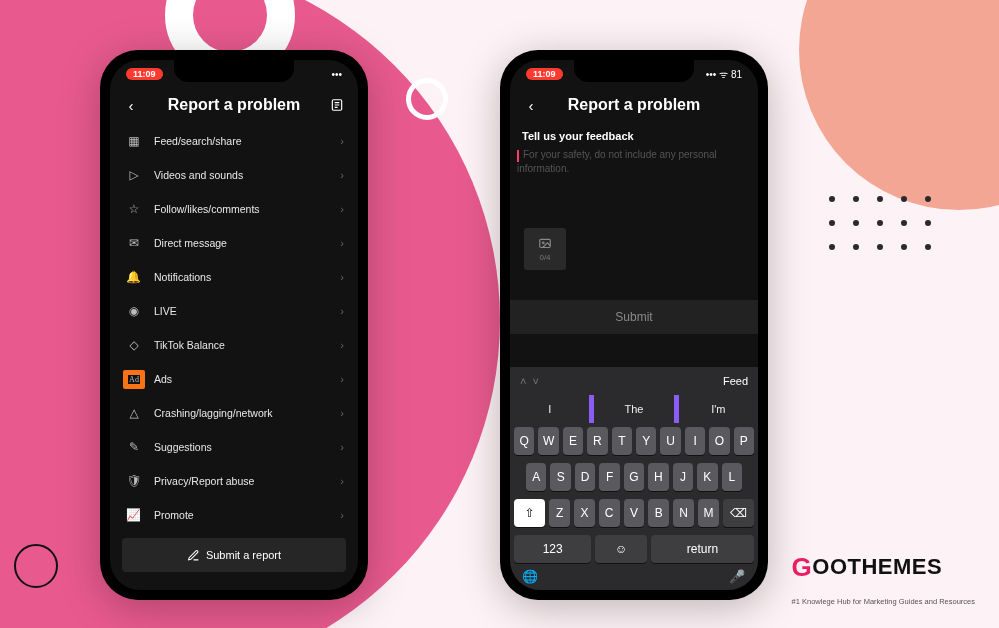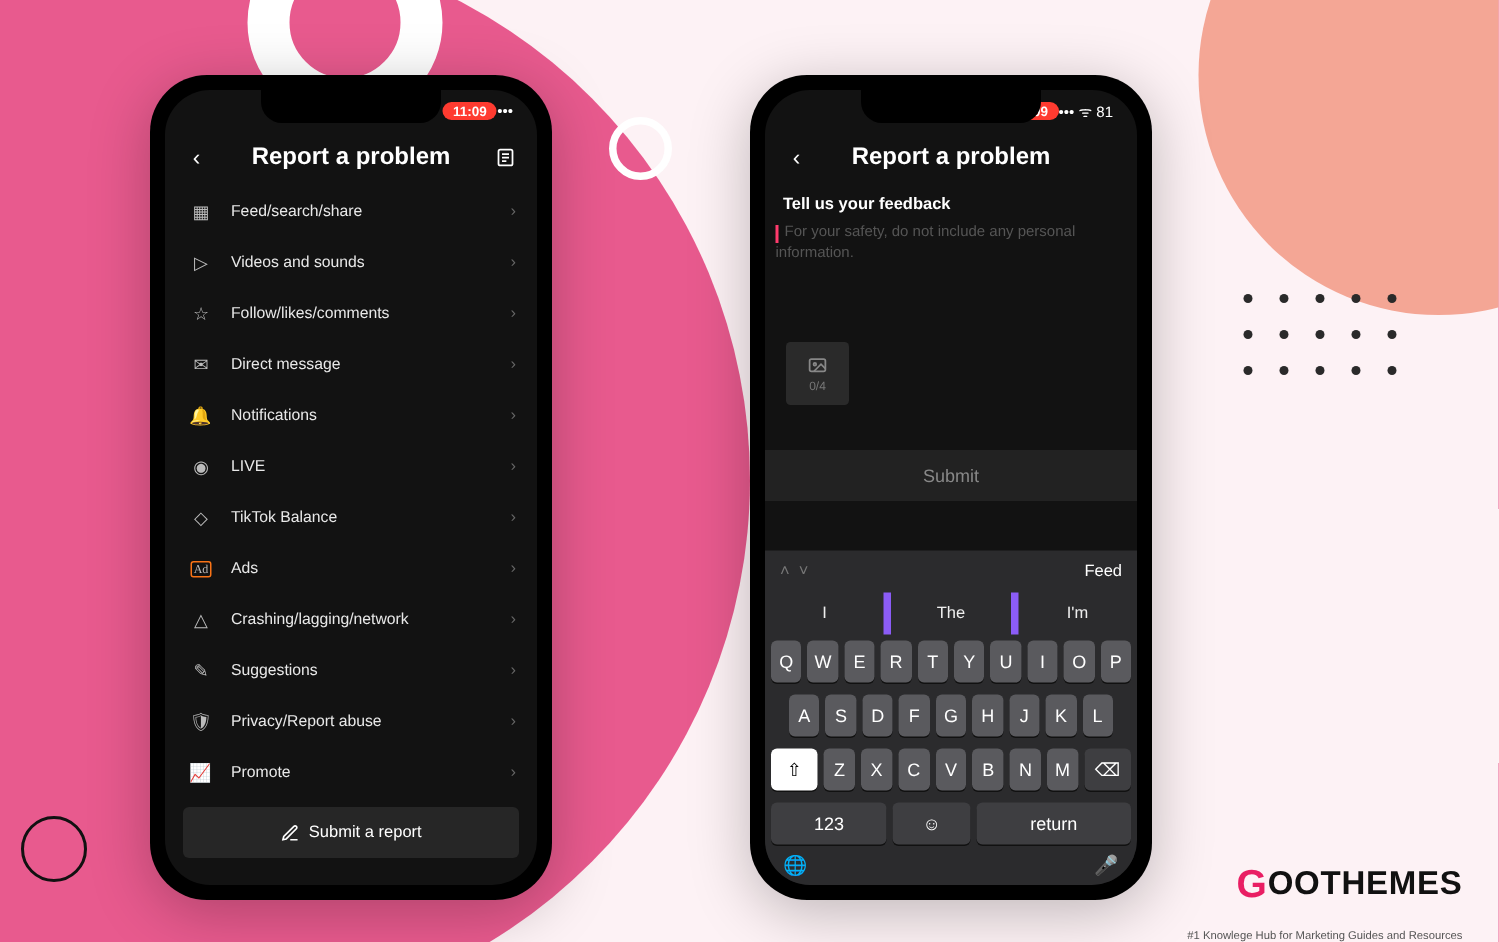--- a/index.html
+++ b/index.html
@@ -5,31 +5,31 @@
   *{box-sizing:border-box;margin:0;padding:0;font-family:-apple-system,Helvetica,Arial,sans-serif}
   body{width:999px;height:628px;background:#fdf2f5;position:relative;overflow:hidden}
   
   .bg-pink-circle{position:absolute;left:-220px;top:-40px;width:720px;height:720px;border-radius:50%;background:#e85a8e}
   .bg-pink-slice{position:absolute;right:-120px;top:-110px;width:320px;height:320px;border-radius:50%;background:#f4a695}
   .bg-white-ring{position:absolute;left:165px;top:-50px;width:130px;height:130px;border-radius:50%;border:28px solid #fff}
   .bg-small-ring{position:absolute;left:406px;top:78px;width:42px;height:42px;border-radius:50%;border:5px solid #fff}
   .bg-outline-ring{position:absolute;left:14px;top:544px;width:44px;height:44px;border-radius:50%;border:2.5px solid #111}
   .bg-dots{position:absolute;right:50px;top:196px;display:grid;grid-template-columns:repeat(5,24px);grid-auto-rows:24px;gap:0}
   .bg-dots span{width:6px;height:6px;background:#2a2a2a;border-radius:50%}
-  .brand{position:absolute;right:24px;bottom:0;text-align:right}
+  .brand{position:absolute;right:24px;bottom:22px;text-align:left}
   .brand .logo{font-weight:900;font-size:22px;letter-spacing:.5px;color:#111}
   .brand .logo .g{display:inline-block;color:#e91e63;font-size:26px;transform:translateY(2px)}
   .brand .tag{font-size:7.5px;color:#555;margin-top:16px}
   
   .phone{position:absolute;width:268px;height:550px;background:#000;border-radius:38px;box-shadow:0 8px 40px rgba(0,0,0,.25);padding:10px}
   .phone.left{left:100px;top:50px}
   .phone.right{left:500px;top:50px}
   .screen{width:100%;height:100%;background:#121212;border-radius:30px;overflow:hidden;position:relative;color:#fff;font-size:11px}
   .notch{position:absolute;top:0;left:50%;transform:translateX(-50%);width:120px;height:22px;background:#000;border-bottom-left-radius:14px;border-bottom-right-radius:14px;z-index:5}
-  .status{position:relative;height:28px;display:flex;align-items:center;justify-content:flex-end;padding:0 16px;font-size:10px;z-index:2}
+  .status{position:relative;height:28px;display:flex;align-items:center;justify-content:space-between;padding:0 16px;font-size:10px;z-index:2}
   .status .time{background:#ff3b30;color:#fff;padding:1px 7px;border-radius:8px;font-weight:600;font-size:9px}
   .navbar{height:34px;display:flex;align-items:center;justify-content:space-between;padding:0 12px}
   .navbar .title{position:absolute;left:0;right:0;text-align:center;font-weight:700;font-size:16px}
   .navbar .back,.navbar .aux{width:18px;height:18px;font-size:15px;display:flex;align-items:center;justify-content:center;color:#fff;z-index:1}
   .list{padding:2px 14px}
   .row{display:flex;align-items:center;height:34px;font-size:10.5px;color:#e8e8e8}
   .row .ic{width:20px;display:flex;justify-content:center;margin-right:10px;color:#bbb;font-size:12px}
   .row .chev{margin-left:auto;color:#666;font-size:11px}
   .submit-bar{position:absolute;left:12px;right:12px;bottom:18px;height:34px;background:#262626;border-radius:4px;display:flex;align-items:center;justify-content:center;gap:6px;font-size:11px}
   
@@ -127,21 +127,21 @@
           <span>LIVE</span>
           <span class="chev">›</span>
         </div>
       <div class="row">
           <span class="ic">◇</span>
           <span>TikTok Balance</span>
           <span class="chev">›</span>
         </div>
       <div class="row">
           <span class="ic">
-            <span style="font-family:Liberation Serif, serif;font-size:8px;border:1px solid #f97316;padding:0 1px;border-radius:2px">Ad</span>
+            <span style="font-family:Liberation Serif, serif;font-size:8px;border:5px solid #f97316;padding:0 1px;border-radius:2px">Ad</span>
           </span>
           <span>Ads</span>
           <span class="chev">›</span>
         </div>
       <div class="row">
           <span class="ic">△</span>
           <span>Crashing/lagging/network</span>
           <span class="chev">›</span>
         </div>
       <div class="row">

